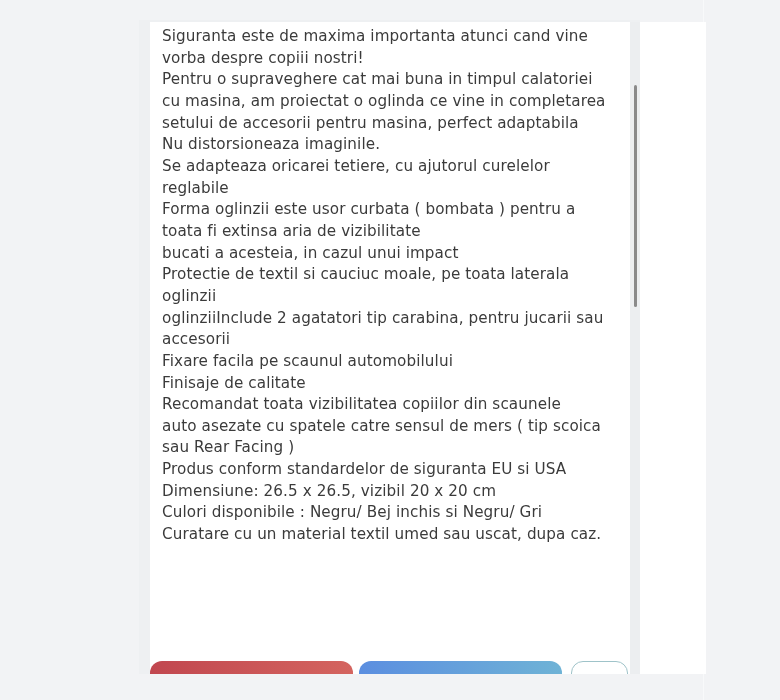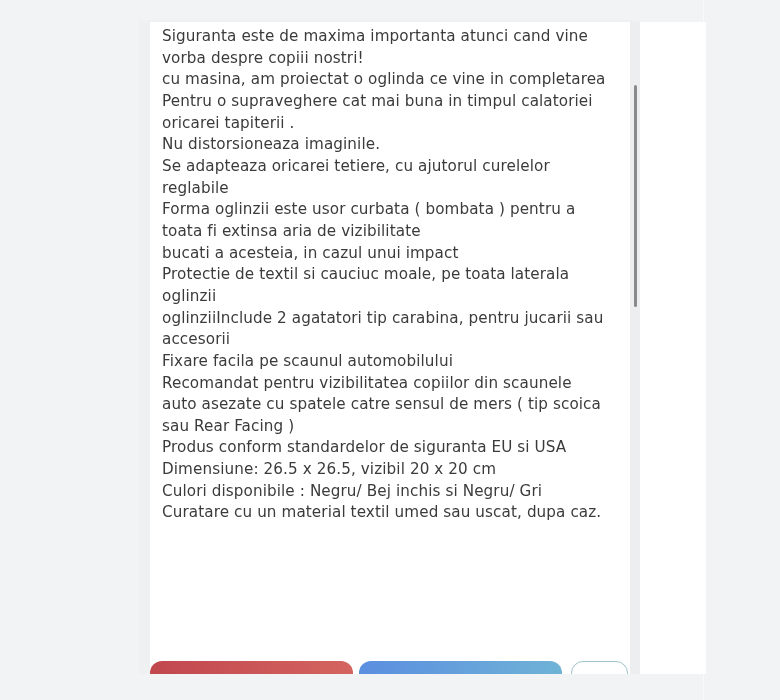--- a/index.html
+++ b/index.html
@@ -115,35 +115,36 @@
 <body>
 
 <div class="divider-line"></div>
 
 <div class="panel"></div>
 
 <div class="card">
   <ul class="description">
     <li>Siguranta este de maxima importanta atunci cand vine</li>
     <li>vorba despre copiii nostri!</li>
+    <li>Pentru o supraveghere cat mai buna in timpul calatoriei</li>
     <li>cu masina, am proiectat o oglinda ce vine in completarea</li>
-    <li>Pentru o supraveghere cat mai buna in timpul calatoriei</li>
-    <li>oricarei tapiterii .</li>
+    <li>setului de accesorii pentru masina, perfect adaptabila</li>
     <li>Nu distorsioneaza imaginile.</li>
     <li>Se adapteaza oricarei tetiere, cu ajutorul curelelor</li>
     <li>reglabile</li>
     <li>Forma oglinzii este usor curbata ( bombata ) pentru a</li>
     <li>toata fi extinsa aria de vizibilitate</li>
     <li>bucati a acesteia, in cazul unui impact</li>
     <li>Protectie de textil si cauciuc moale, pe toata laterala</li>
     <li>oglinzii</li>
     <li>oglinziiInclude 2 agatatori tip carabina, pentru jucarii sau</li>
     <li>accesorii</li>
     <li>Fixare facila pe scaunul automobilului</li>
-    <li>Recomandat pentru vizibilitatea copiilor din scaunele</li>
+    <li>Finisaje de calitate</li>
+    <li>Recomandat toata vizibilitatea copiilor din scaunele</li>
     <li>auto asezate cu spatele catre sensul de mers ( tip scoica</li>
     <li>sau Rear Facing )</li>
     <li>Produs conform standardelor de siguranta EU si USA</li>
     <li>Dimensiune: 26.5 x 26.5, vizibil 20 x 20 cm</li>
     <li>Culori disponibile : Negru/ Bej inchis si Negru/ Gri</li>
     <li>Curatare cu un material textil umed sau uscat, dupa caz.</li>
   </ul>
 </div>
 
 <div class="scrollbar-track">

